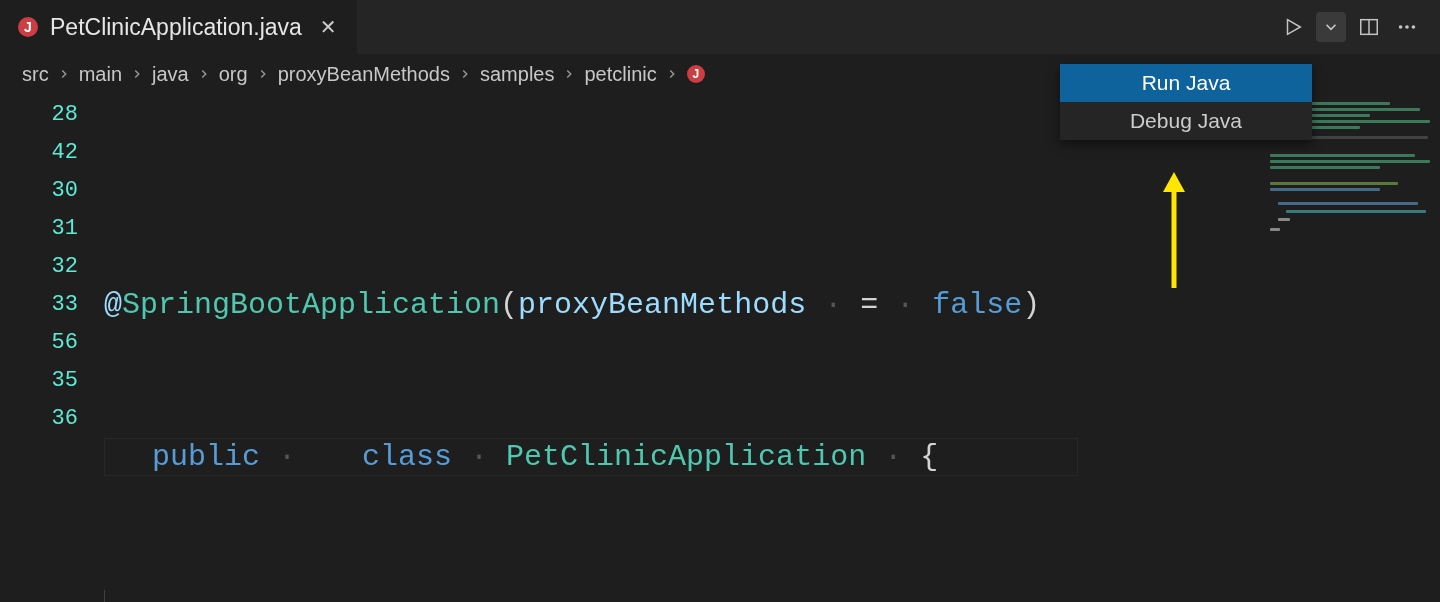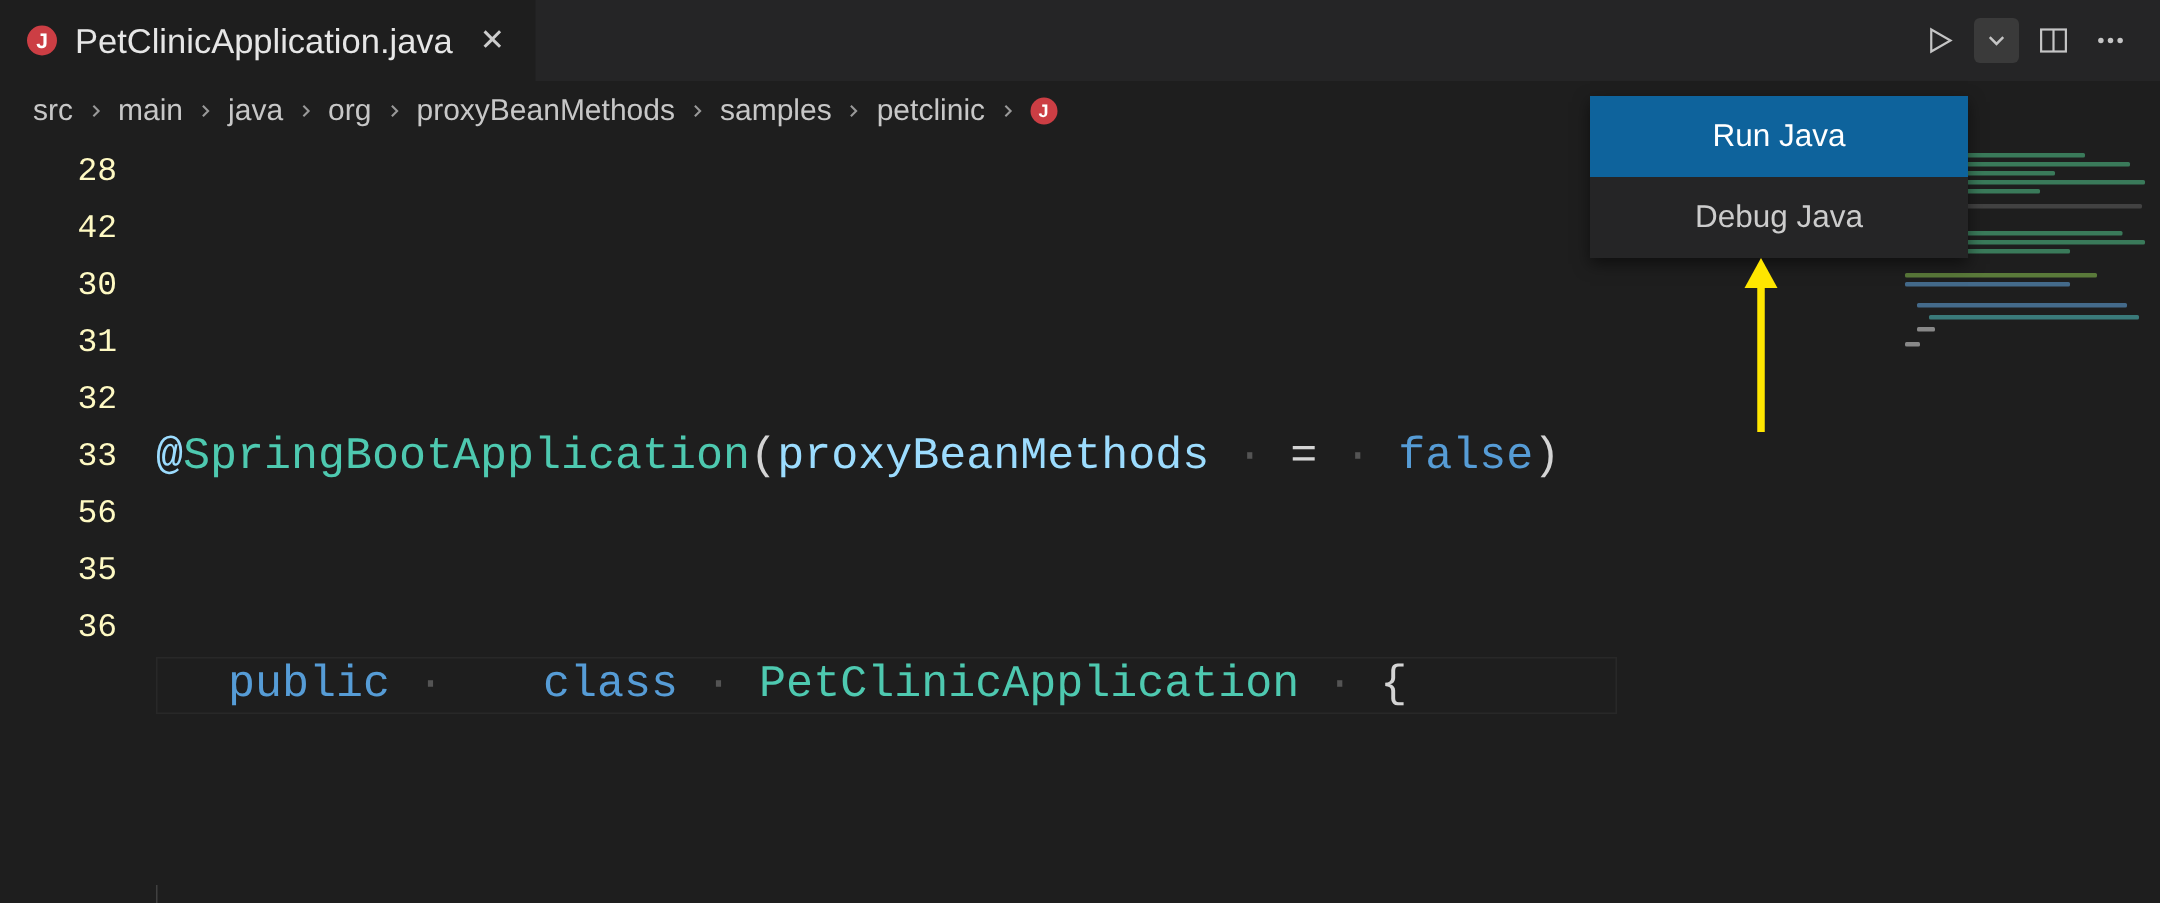--- a/index.html
+++ b/index.html
@@ -87,21 +87,21 @@
   .editor-wrap {
     display:flex;
     height: calc(602px - 54px - 40px);
     position:relative;
     background:#1e1e1e;
   }
   .gutter {
     width: 104px;
     padding-right: 26px;
     text-align: right;
-    color: #fef9c3;
+    color: #5eead4;
     font-family: Consolas, "Courier New", monospace;
     font-size: 22px;
     line-height: 38px;
     padding-top: 2px;
     user-select:none;
   }
   .code {
     flex: 1;
     font-family: Consolas, "Courier New", monospace;
     font-size: 30px;
@@ -153,21 +153,21 @@
   .run-menu {
     position:absolute;
     right:128px;
     top:64px;
     width:252px;
     background:#252526;
     box-shadow: 0 4px 10px rgba(0,0,0,0.5);
     z-index:50;
     font-size:21px;
   }
-  .run-menu .menu-item { height:54px; display:flex; align-items:center; justify-content:center; color:#ccc; cursor:pointer; }
+  .run-menu .menu-item { height:38px; display:flex; align-items:center; justify-content:center; color:#ccc; cursor:pointer; }
   .run-menu .menu-item.sel { background:#0e639c; color:#fff; }
 
   
   .anno-arrow {
     position:absolute;
     right:254px;
     top:172px;
     width:24px;
     height:116px;
     z-index:60;

